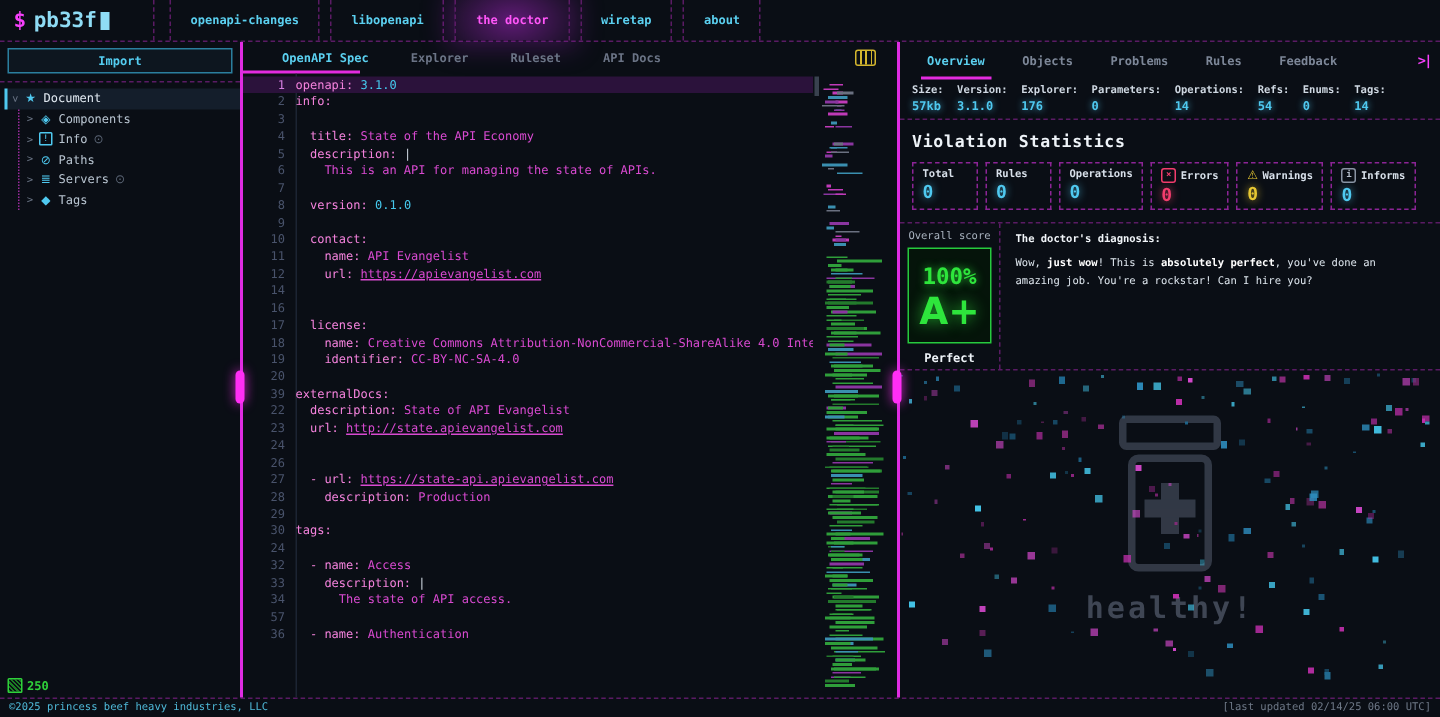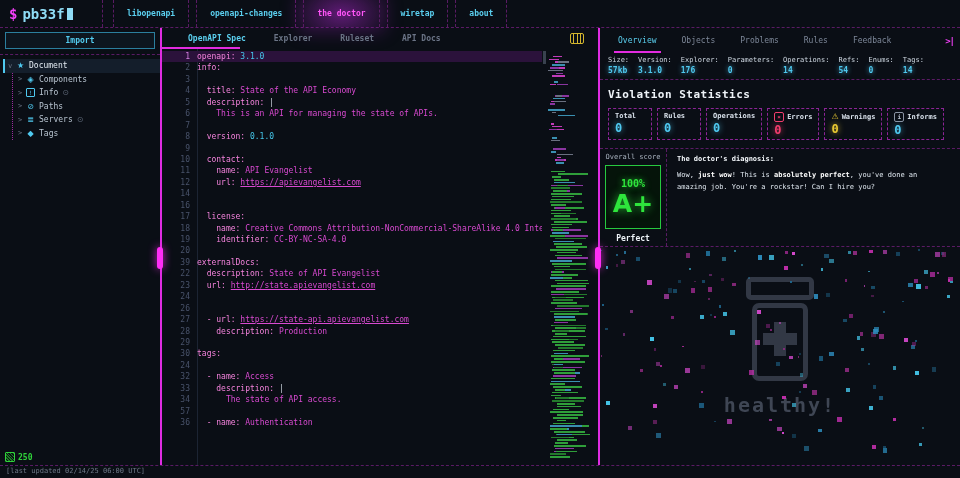--- a/index.html
+++ b/index.html
@@ -55,49 +55,49 @@
   .ln{width:28px;text-align:right;color:#49536b;flex:none;padding-right:7px;}
   .hl .ln{color:#d57fe0;}
   .code-text{flex:1;overflow:hidden;}
   .c-k{color:#f583dd;}.c-s{color:#d94ad1;}.c-n{color:#45c8ec;}
   .c-l{color:#d94ad1;text-decoration:underline;}.c-p{color:#cfd8e2;}.c-w{color:#cfd8e2;}
   .minimap{position:absolute;right:8px;top:2px;bottom:2px;width:42px;cursor:pointer;}
   .scroll-thumb{position:absolute;right:52px;top:2px;width:3px;height:13px;background:#39424f;cursor:pointer;}
   
   .panel{width:360px;display:flex;flex-direction:column;position:relative;flex:none;}
   .panel-tabs{height:25px;display:flex;align-items:center;padding-left:18px;gap:25px;}
-  .p-tab{font-size:8px;font-weight:normal;color:#7d8798;cursor:pointer;position:relative;height:100%;
+  .p-tab{font-size:8px;font-weight:bold;color:#7d8798;cursor:pointer;position:relative;height:100%;
          display:flex;align-items:center;}
   .p-tab.active{color:#5bd0f0;}
   .p-tab.active::after{content:"";position:absolute;left:-4px;right:-4px;bottom:0;height:2px;background:#e32be0;}
   .collapse{margin-left:auto;margin-right:6px;color:#f640fb;font-size:9px;font-weight:bold;cursor:pointer;letter-spacing:-1px;}
   .panel-stats{display:flex;padding:3px 8px 4px;gap:9px;border-bottom:1px dashed #5a1b64;}
   .stat{display:flex;flex-direction:column;}
-  .stat .sl{font-size:7px;font-weight:normal;color:#cfd8e2;}
+  .stat .sl{font-size:7px;font-weight:bold;color:#cfd8e2;}
   .stat .sv{font-size:8px;font-weight:bold;color:#4fc9f0;margin-top:2px;text-shadow:0 0 5px rgba(80,200,240,.8);}
   .violations{padding:6px 8px 8px;}
   .vio-title{font-size:11px;font-weight:bold;color:#eef3f8;letter-spacing:.5px;margin:2px 0 7px;}
   .vio-boxes{display:flex;gap:5px;}
   .vio-box{border:1px dashed #8c2496;padding:3px 6px 2px;min-width:30px;}
   .vio-label{display:flex;align-items:center;gap:3px;font-size:7px;font-weight:bold;color:#d8e0ea;}
   .vio-val{font-size:12px;font-weight:bold;margin-top:1px;}
   .vv-cyan{color:#4fc9f0;text-shadow:0 0 6px rgba(80,200,240,.7);}
   .vv-red{color:#f23d6d;text-shadow:0 0 6px rgba(242,61,109,.8);}
   .vv-yellow{color:#e8c832;text-shadow:0 0 6px rgba(232,200,50,.8);}
   .ico-err{width:8px;height:8px;border:1px solid #f23d6d;border-radius:2px;color:#f23d6d;font-size:6px;
            line-height:7px;text-align:center;flex:none;}
   .ico-warn{color:#e8c832;font-size:8px;font-family:"DejaVu Sans",sans-serif;flex:none;}
   .ico-info{width:8px;height:8px;border:1px solid #8a93a3;border-radius:2px;color:#b6bfcc;font-size:6px;
             line-height:7px;text-align:center;flex:none;}
   .score-row{display:flex;border-top:1px dashed #5a1b64;border-bottom:1px dashed #5a1b64;height:97px;}
   .score-cell{width:66px;border-right:1px dashed #5a1b64;padding-top:4px;text-align:center;flex:none;}
   .score-label{font-size:7px;color:#aab4c0;}
   .grade-box{width:54px;height:62px;border:1px solid #27c93f;margin:4px auto 0;background:#05140a;
              display:flex;flex-direction:column;align-items:center;justify-content:center;}
-  .pct{font-size:10px;font-weight:bold;color:#2ee53c;text-shadow:0 0 6px rgba(46,229,60,.8);text-align:right;}
+  .pct{font-size:15px;font-weight:bold;color:#2ee53c;text-shadow:0 0 6px rgba(46,229,60,.8);text-align:right;}
   .grade{font-size:25px;font-weight:bold;color:#2ee53c;line-height:1;margin-top:2px;
          text-shadow:0 0 10px rgba(46,229,60,.7);font-family:"DejaVu Sans",sans-serif;}
   .score-caption{margin-top:5px;font-size:8px;font-weight:bold;color:#eef3f8;}
   .diag-cell{flex:1;padding:6px 10px;min-width:0;}
   .diag-title{font-size:7px;font-weight:bold;color:#f2f6fa;margin-bottom:7px;}
   .diag-body{font-size:7px;color:#dfe7ef;line-height:1.65;}
   .diag-body b{color:#ffffff;}
   .healthy{flex:1;position:relative;overflow:hidden;}
   .bottle{position:absolute;left:50%;top:30px;transform:translateX(-50%);opacity:.85;}
   .cap{width:58px;height:13px;border:5px solid #39404e;border-radius:5px;margin:0 auto;}
@@ -119,22 +119,22 @@
 
 <div class="app">
 
   <div class="topnav">
     <div class="logo">
       <span class="dollar">$</span>
       <span class="name">pb33f</span>
       <span class="cursor"></span>
     </div>
     <div class="nav-tabs">
+        <div class="nav-tab">openapi-changes</div>
         <div class="nav-tab">libopenapi</div>
-        <div class="nav-tab">openapi-changes</div>
         <div class="nav-tab active">the doctor</div>
         <div class="nav-tab">wiretap</div>
         <div class="nav-tab">about</div>
       </div>
   </div>
 
   <div class="main">
 
     <div class="sidebar">
       <div class="sidebar-top">
@@ -693,18 +693,19 @@
           <div style="position: absolute; left: 183.256px; top: 101.067px; width: 1.66232px; height: 1.66232px; background: rgb(142, 42, 128); opacity: 0.87;"></div>
           <div style="position: absolute; left: 1.71889px; top: 56.7935px; width: 2.25682px; height: 2.25682px; background: rgb(31, 106, 146); opacity: 0.87;"></div>
           <div style="position: absolute; left: 60.1795px; top: 117.996px; width: 2.18105px; height: 2.18105px; background: rgb(196, 47, 174); opacity: 0.75;"></div>
           <div style="position: absolute; left: 183.896px; top: 18.7735px; width: 4.12114px; height: 4.12114px; background: rgb(196, 47, 174); opacity: 0.95;"></div>
           <div style="position: absolute; left: 325.041px; top: 38.7376px; width: 3.21019px; height: 3.21019px; background: rgb(142, 42, 128); opacity: 0.75;"></div>
         </div>
     </div>
   </div>
 
   <div class="bottombar">
+    <span class="copy">©2025 princess beef heavy industries, LLC</span>
     <span class="updated">[last updated 02/14/25 06:00 UTC]</span>
   </div>
 
   <div class="resize-pill" style="left:157px;top:247px;"></div>
   <div class="resize-pill" style="left:595px;top:247px;"></div>
 </div>
 
 </body></html>

